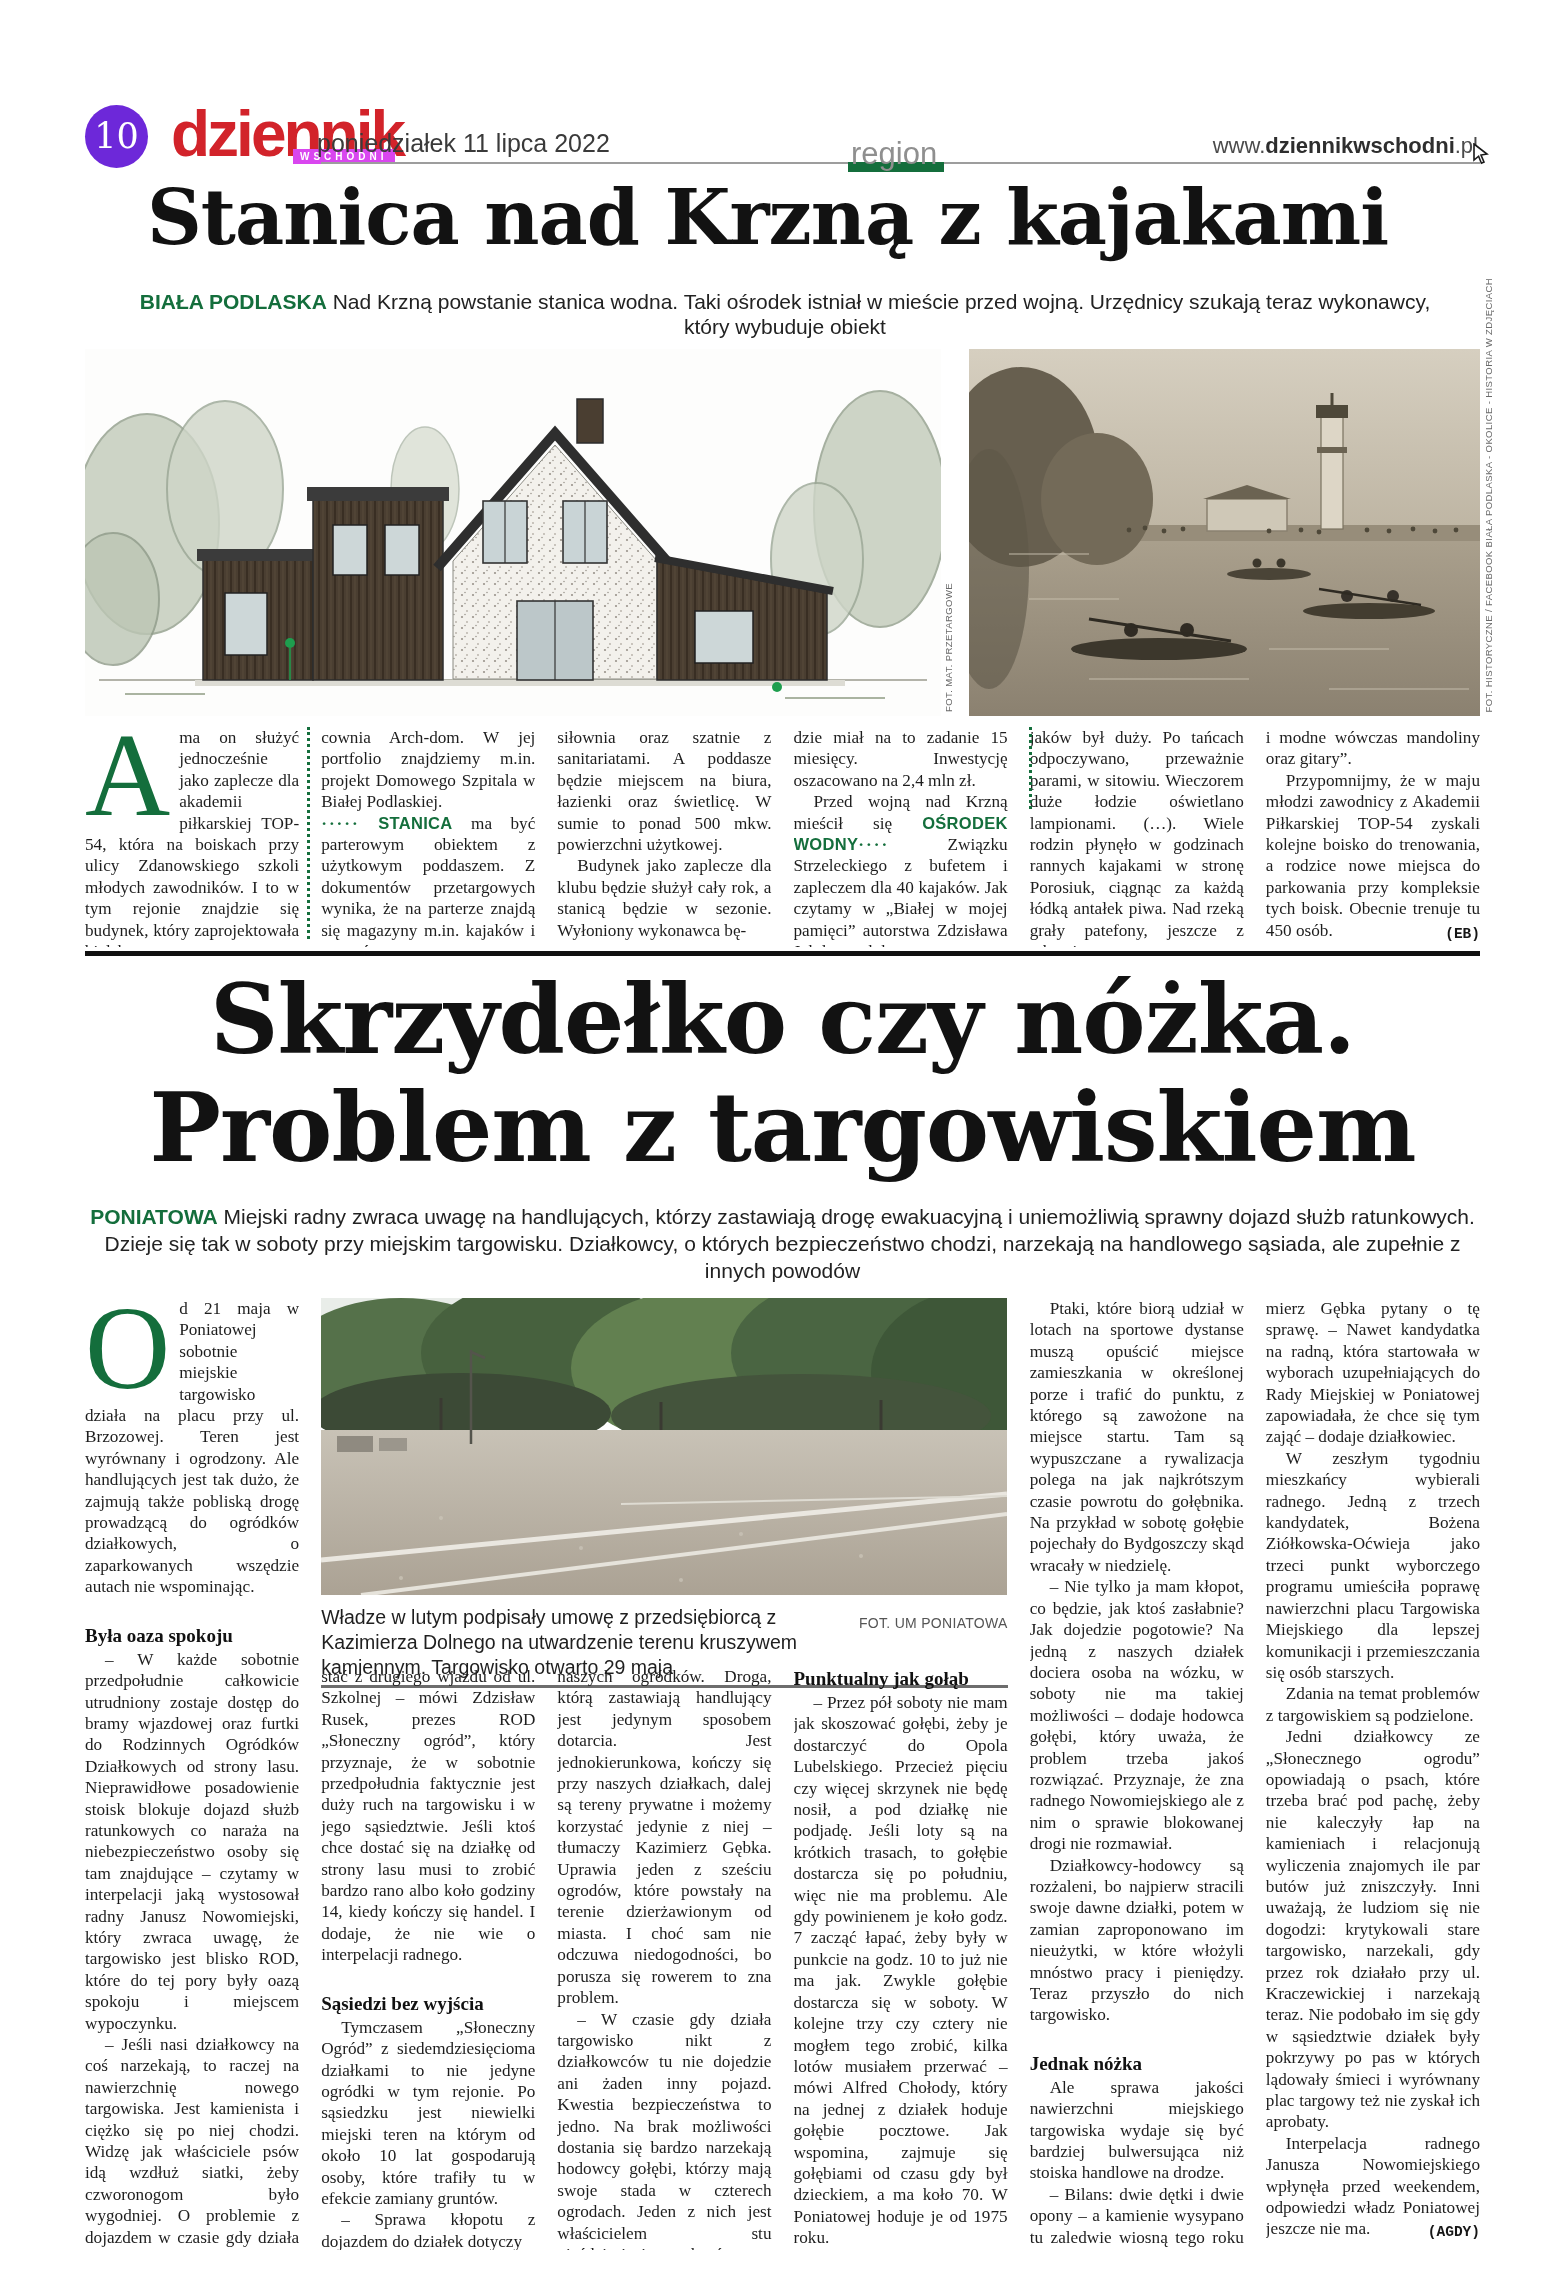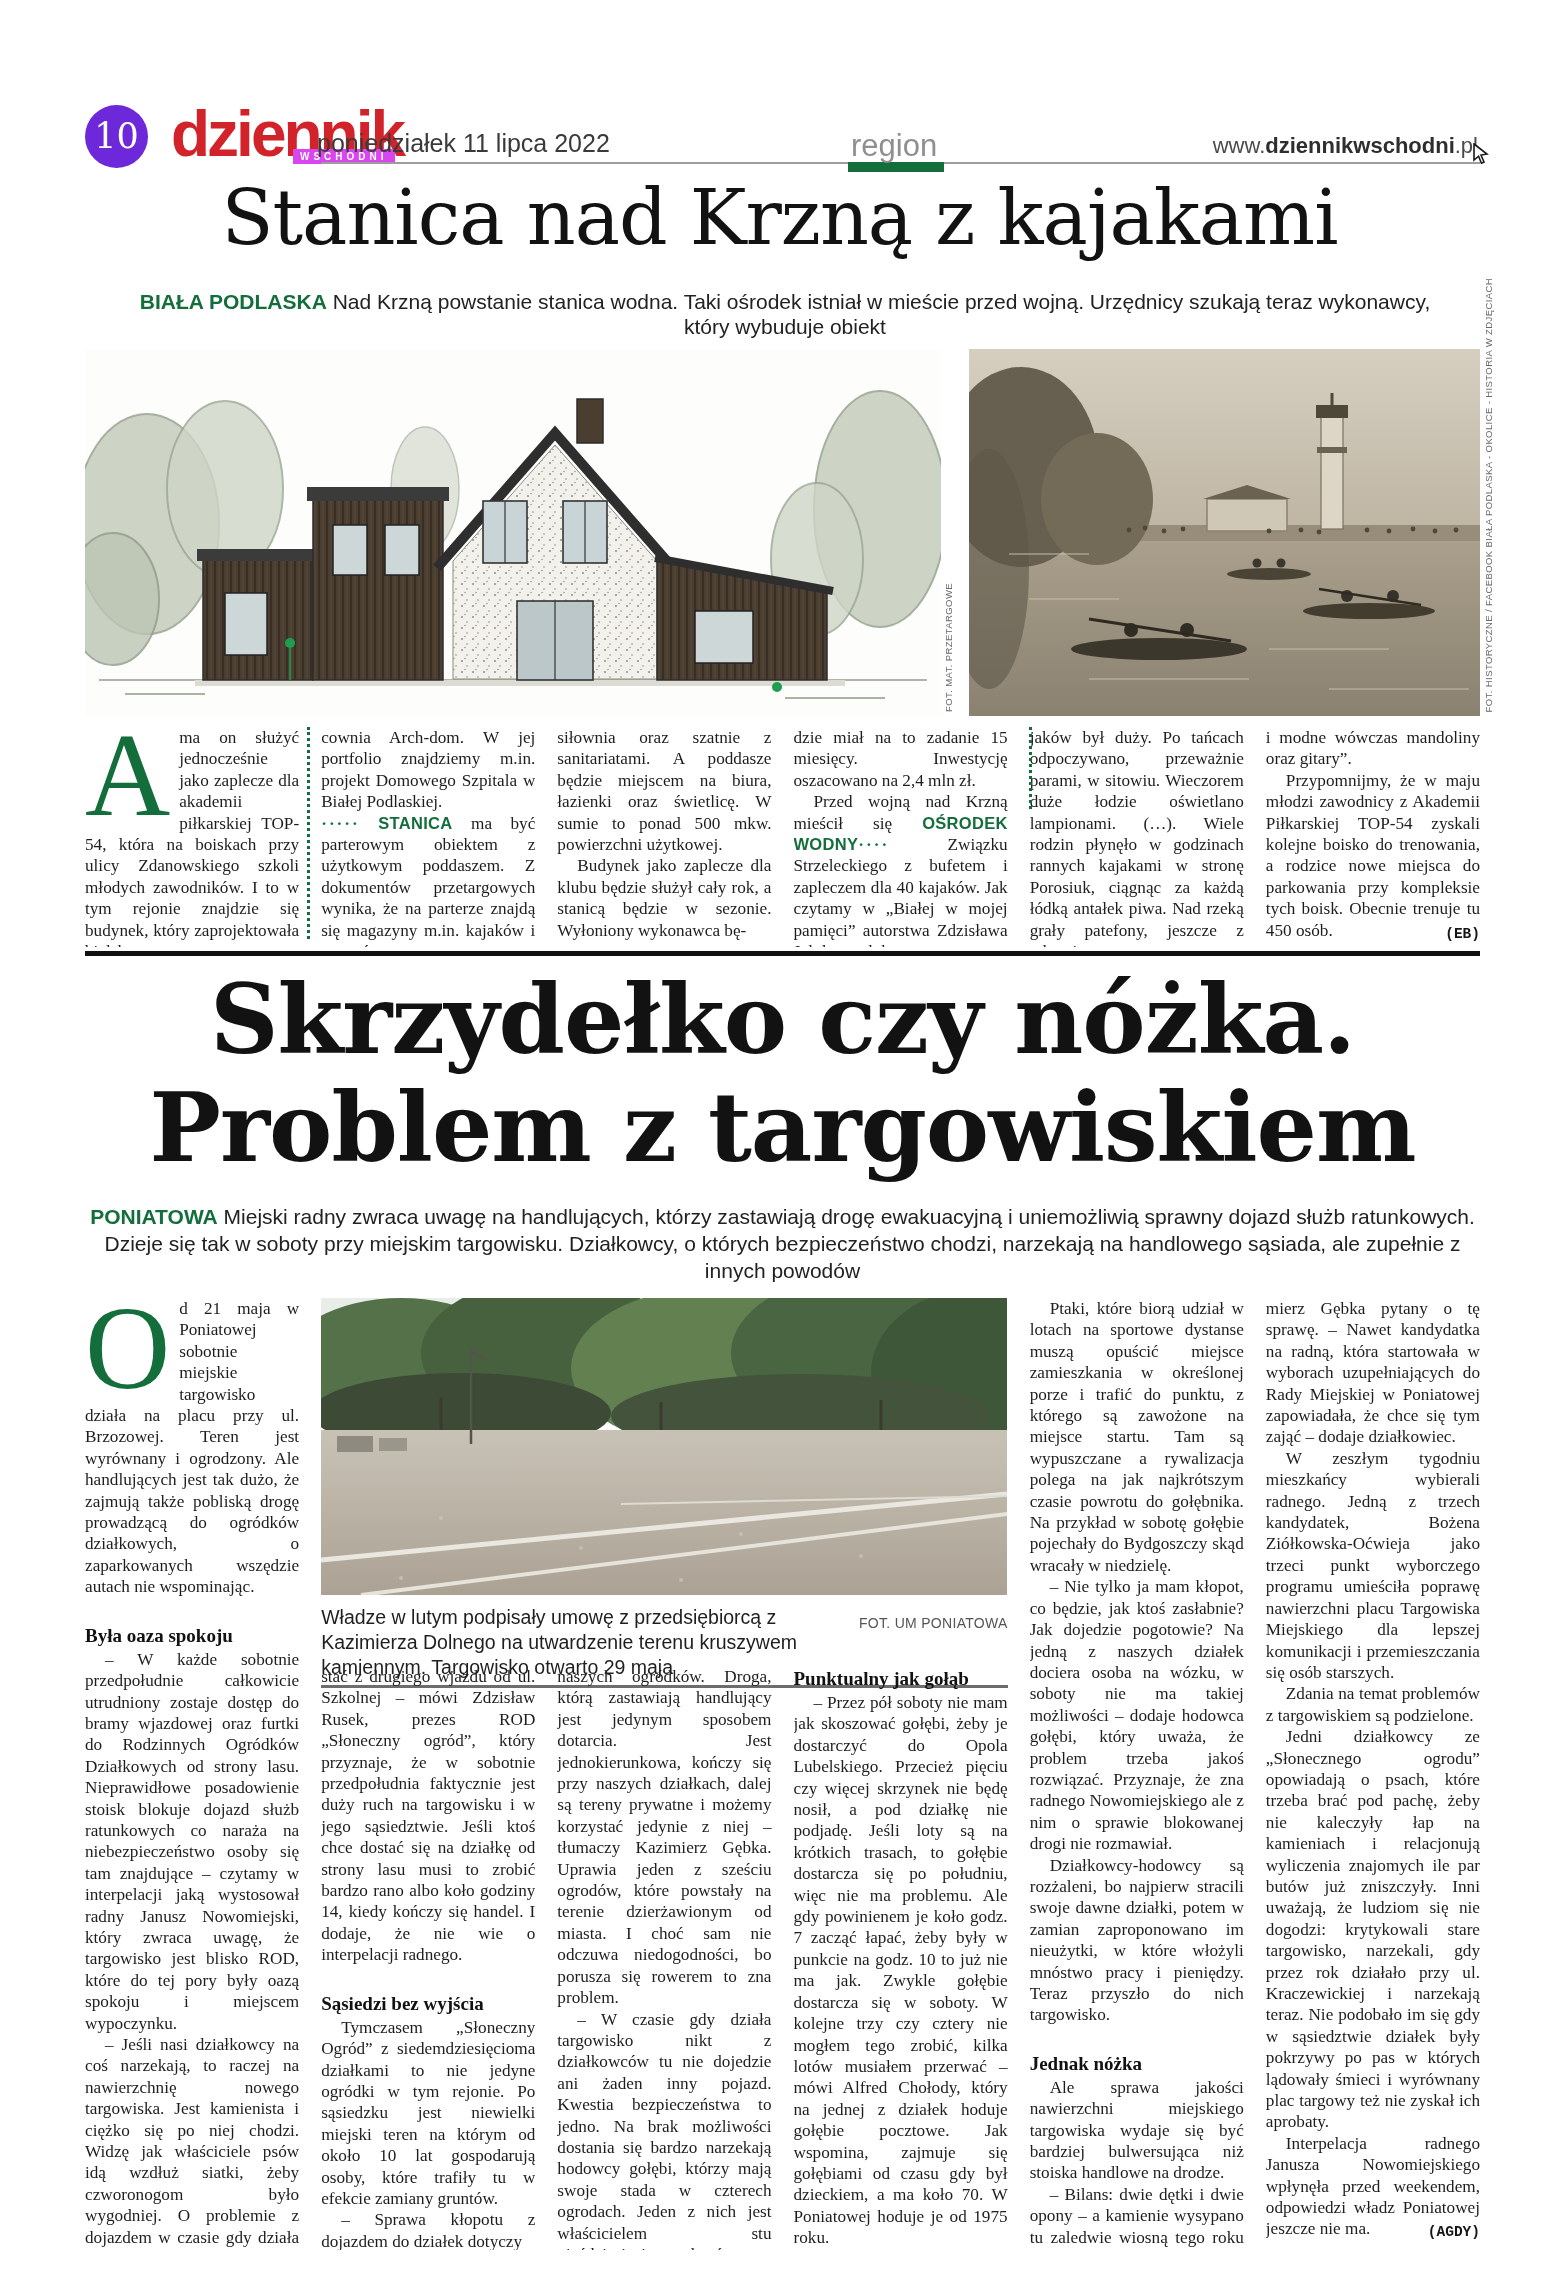--- a/index.html
+++ b/index.html
@@ -13,31 +13,31 @@
          text-align:center;line-height:63px;}
   .logo{position:absolute;left:86px;top:-4px;height:74px;width:300px;}
   .logo-main{font-family:"Liberation Sans",sans-serif;font-weight:bold;color:#d2232a;
              font-size:64px;letter-spacing:-3px;line-height:72px;}
   .logo-sub{position:absolute;left:122px;bottom:8px;background:#d946ef;color:#fff;
             font-family:"Liberation Sans",sans-serif;font-size:10px;font-weight:bold;
             letter-spacing:4px;padding:2px 7px;}
   .hdr-rule{position:absolute;left:236px;right:0;bottom:6px;height:2px;background:#9d9d9d;}
   .hdr-date{position:absolute;left:232px;bottom:12px;font-family:"Liberation Sans",sans-serif;
             font-size:25px;color:#3a3a3a;}
-  .hdr-section{position:absolute;left:766px;bottom:9px;font-family:"Liberation Sans",sans-serif;
+  .hdr-section{position:absolute;left:766px;bottom:1px;font-family:"Liberation Sans",sans-serif;
                font-size:31px;color:#8f8f8f;line-height:1;}
   .hdr-secbar{position:absolute;left:763px;bottom:-2px;width:96px;height:10px;background:#146e3c;}
   .hdr-url{position:absolute;right:2px;bottom:11px;font-family:"Liberation Sans",sans-serif;
            font-size:22px;color:#4b4b4b;}
   .hdr-url b{color:#2e2e2e;}
   .cursor{position:absolute;right:-12px;bottom:-6px;}
 
   
-  .h1{position:absolute;left:82px;top:175px;width:1395px;text-align:center;
-      font-family:"DejaVu Serif",serif;font-weight:normal;font-size:76px;line-height:1.12;
+  .h1{position:absolute;left:70px;top:175px;width:1395px;text-align:center;
+      font-family:"DejaVu Serif",serif;font-weight:bold;font-size:76px;line-height:1.12;
       color:#121212;letter-spacing:-1px;}
   .lead{position:absolute;font-family:"Liberation Sans",sans-serif;text-align:center;color:#222;}
   .lead1{left:130px;top:289px;width:1310px;font-size:21px;line-height:25px;}
   .lead2{left:85px;top:1203px;width:1395px;font-size:21px;line-height:27px;}
   .kick{color:#146e3c;font-weight:bold;}
 
   .h2{position:absolute;left:85px;top:966px;width:1395px;text-align:center;
       font-family:"DejaVu Serif",serif;font-weight:bold;font-size:95px;line-height:108px;
       color:#121212;letter-spacing:-1px;}
 

